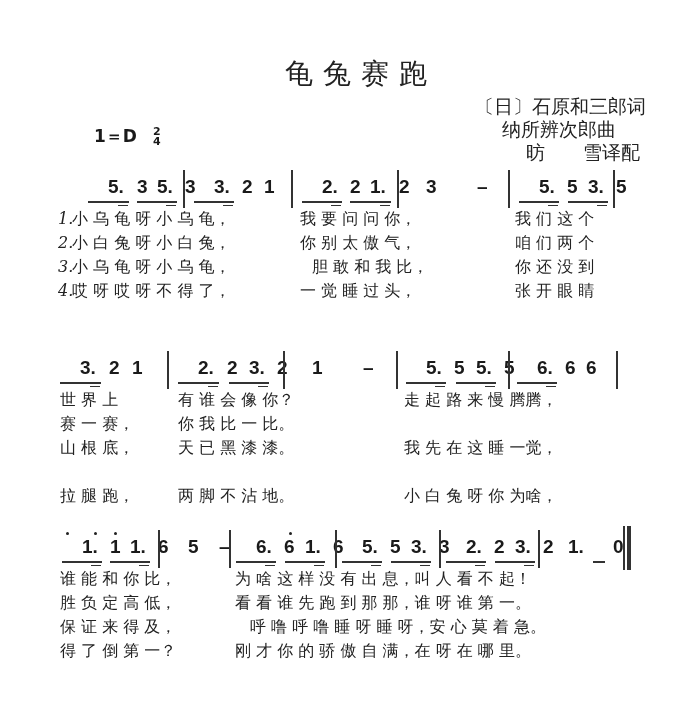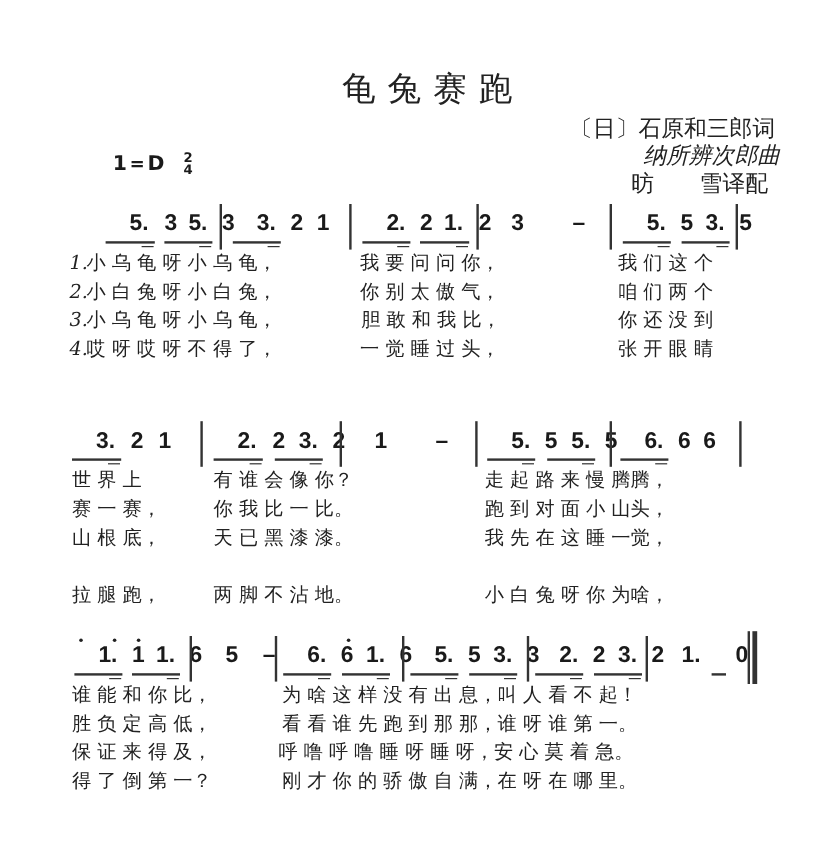--- a/index.html
+++ b/index.html
@@ -22,21 +22,21 @@
   .lyric-row span { position: absolute; top: 0; white-space: nowrap; }
   .vnum { font-style: italic; font-family: "DejaVu Serif", serif; font-size: 16px; }
   .dot-above { position: absolute; width: 3px; height: 3px; border-radius: 50%; background: #222; }
 </style>
 </head>
 <body>
 
 <div class="abs title">龟兔赛跑</div>
 
 <div class="abs credit" style="left:455px; top:94px;">〔日〕石原和三郎词</div>
-<div class="abs credit" style="left:516px; top:117px;font-style:italic;">纳所辨次郎曲</div>
+<div class="abs credit" style="left:482px; top:117px;">纳所辨次郎曲</div>
 <div class="abs credit" style="left:506px; top:140px;">昉　　雪译配</div>
 
 <div class="abs key">
   <span>1＝D</span>
   <span class="frac">
     <span>2</span><br>
     <span>4</span>
   </span>
 </div>
 
@@ -87,21 +87,21 @@
     </div>
     <div class="lyric-row" style="top: 233px;">
       <span class="vnum" style="left: 58px;">2.</span>
       <span style="left: 72px;">小 白 兔 呀  小 白 兔，</span>
       <span style="left: 300px;">你 别 太 傲  气，</span>
       <span style="left: 515px;">咱 们 两 个</span>
     </div>
     <div class="lyric-row" style="top: 257px;">
       <span class="vnum" style="left: 58px;">3.</span>
       <span style="left: 72px;">小 乌 龟 呀  小 乌 龟，</span>
-      <span style="left: 301px;">胆 敢 和 我  比，</span>
+      <span style="left: 312px;">胆 敢 和 我  比，</span>
       <span style="left: 515px;">你 还 没 到</span>
     </div>
     <div class="lyric-row" style="top: 281px;">
       <span class="vnum" style="left: 58px;">4.</span>
       <span style="left: 300px;">一 觉 睡 过  头，</span>
       <span style="left: 72px;">哎 呀 哎 呀  不 得 了，</span>
       <span style="left: 515px;">张 开 眼 睛</span>
     </div>
   </div>
 
@@ -142,21 +142,20 @@
   </div>
 <div id="lyr1">
     <div class="lyric-row" style="top: 390px;">
       <span style="left: 60px;">世 界 上</span>
       <span style="left: 178px;">有 谁 会 像  你？</span>
       <span style="left: 404px;">走 起 路 来  慢 腾腾，</span>
     </div>
     <div class="lyric-row" style="top: 414px;">
       <span style="left: 60px;">赛 一 赛，</span>
       <span style="left: 178px;">你 我 比 一  比。</span>
-      <span style="left: 404px;">跑 到 对 面  小 山头，</span>
     </div>
     <div class="lyric-row" style="top: 438px;">
       <span style="left: 60px;">山 根 底，</span>
       <span style="left: 178px;">天 已 黑 漆  漆。</span>
       <span style="left: 404px;">我 先 在 这  睡 一觉，</span>
     </div>
     <div class="lyric-row" style="top: 486px; text-decoration: underline;">
       <span style="left: 60px;">拉 腿 跑，</span>
       <span style="left: 178px;">两 脚 不 沾  地。</span>
       <span style="left: 404px;">小 白 兔 呀  你 为啥，</span>
@@ -217,19 +216,19 @@
     <div class="lyric-row" style="top: 569px;">
       <span style="left: 60px;">谁 能 和 你  比，</span>
       <span style="left: 235px;">为 啥 这 样  没 有 出 息，叫 人 看 不  起！</span>
     </div>
     <div class="lyric-row" style="top: 593px;">
       <span style="left: 60px;">胜 负 定 高  低，</span>
       <span style="left: 235px;">看 看 谁 先  跑 到 那 那，谁 呀 谁 第  一。</span>
     </div>
     <div class="lyric-row" style="top: 617px;">
       <span style="left: 60px;">保 证 来 得  及，</span>
-      <span style="left: 232px;">呼 噜 呼 噜  睡 呀 睡 呀，安 心 莫 着  急。</span>
+      <span style="left: 250px;">呼 噜 呼 噜  睡 呀 睡 呀，安 心 莫 着  急。</span>
     </div>
     <div class="lyric-row" style="top: 641px;">
       <span style="left: 60px;">得 了 倒 第  一？</span>
       <span style="left: 235px;">刚 才 你 的  骄 傲 自 满，在 呀 在 哪  里。</span>
     </div>
   </div>
 
 </body></html>

